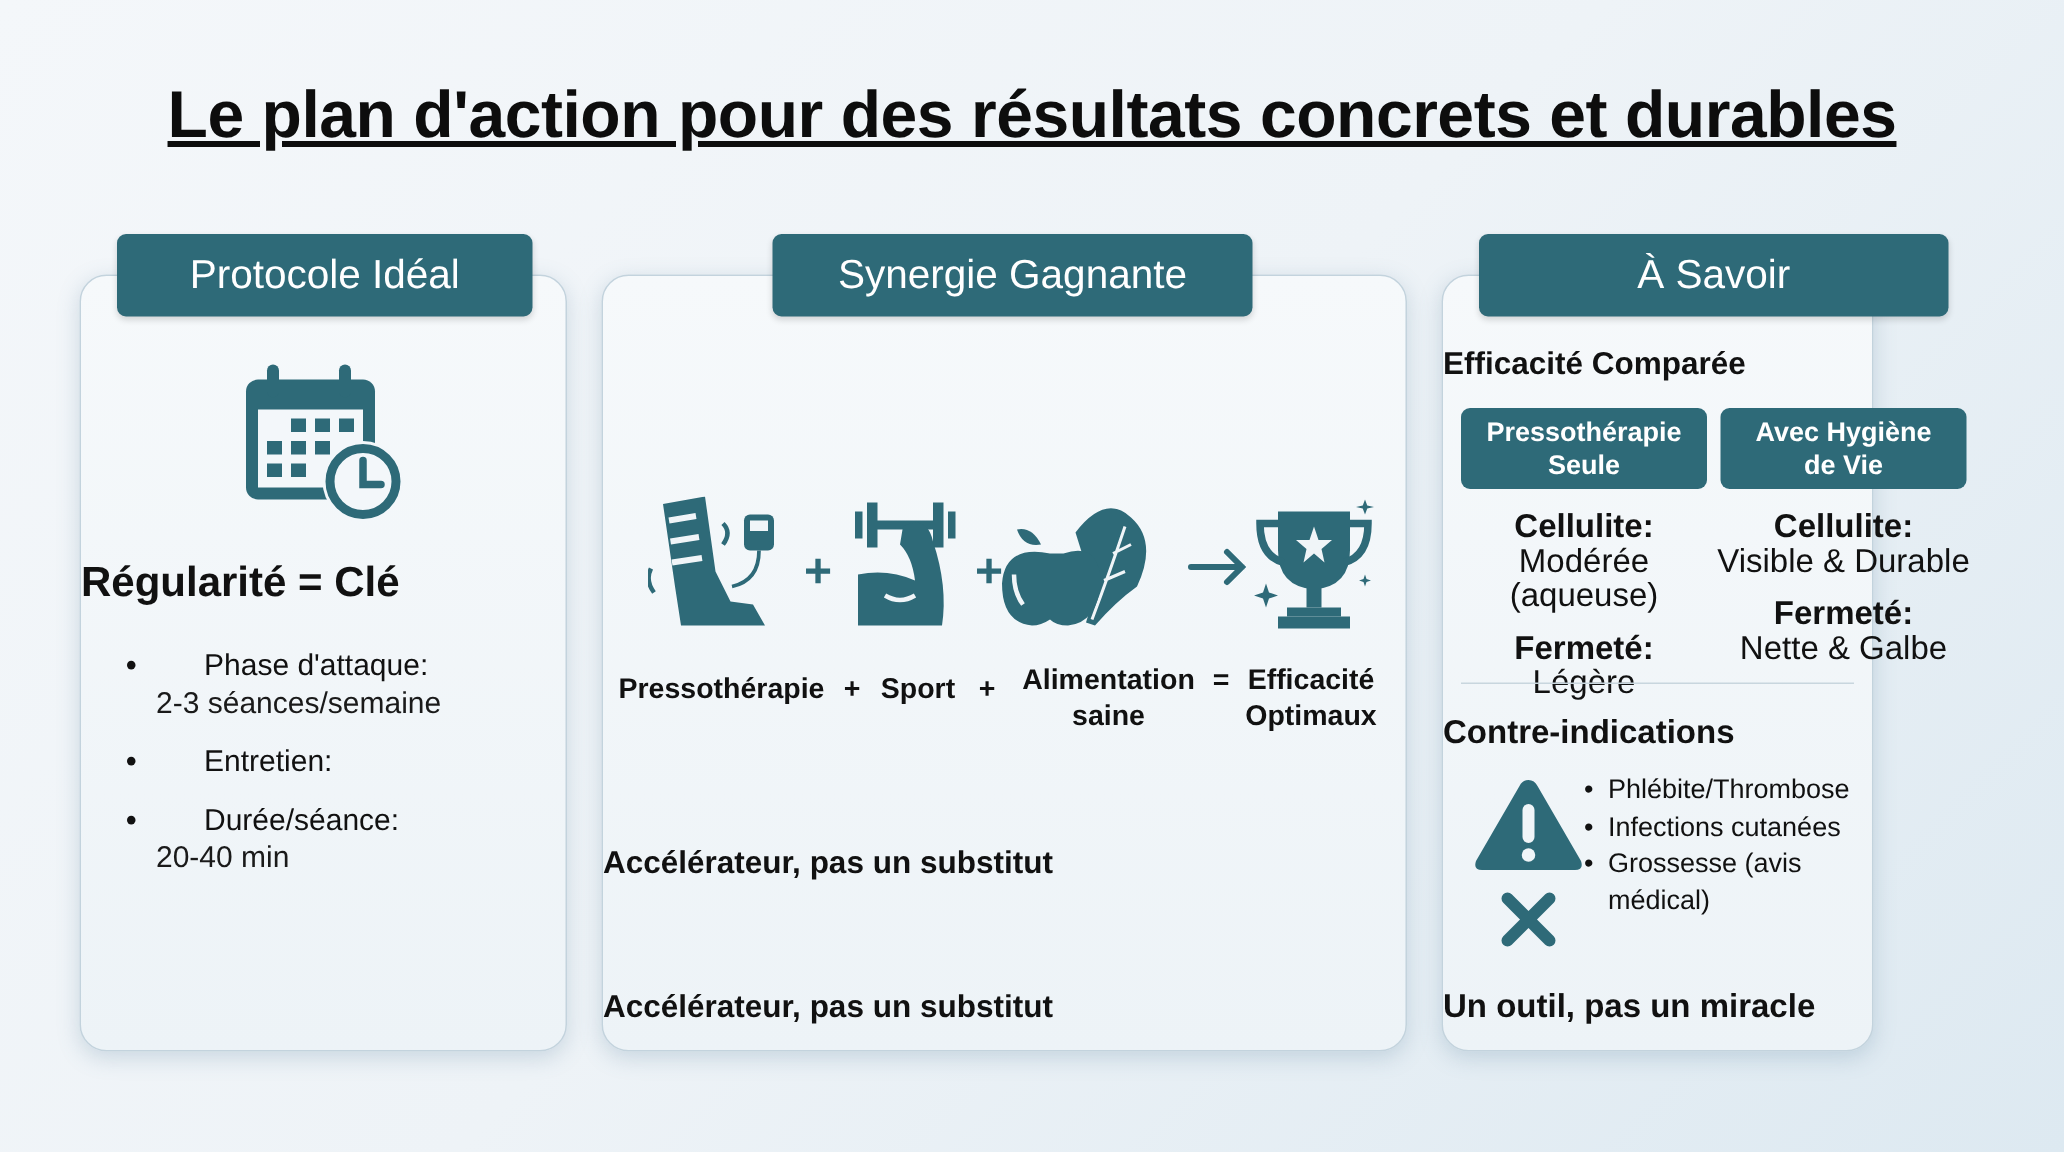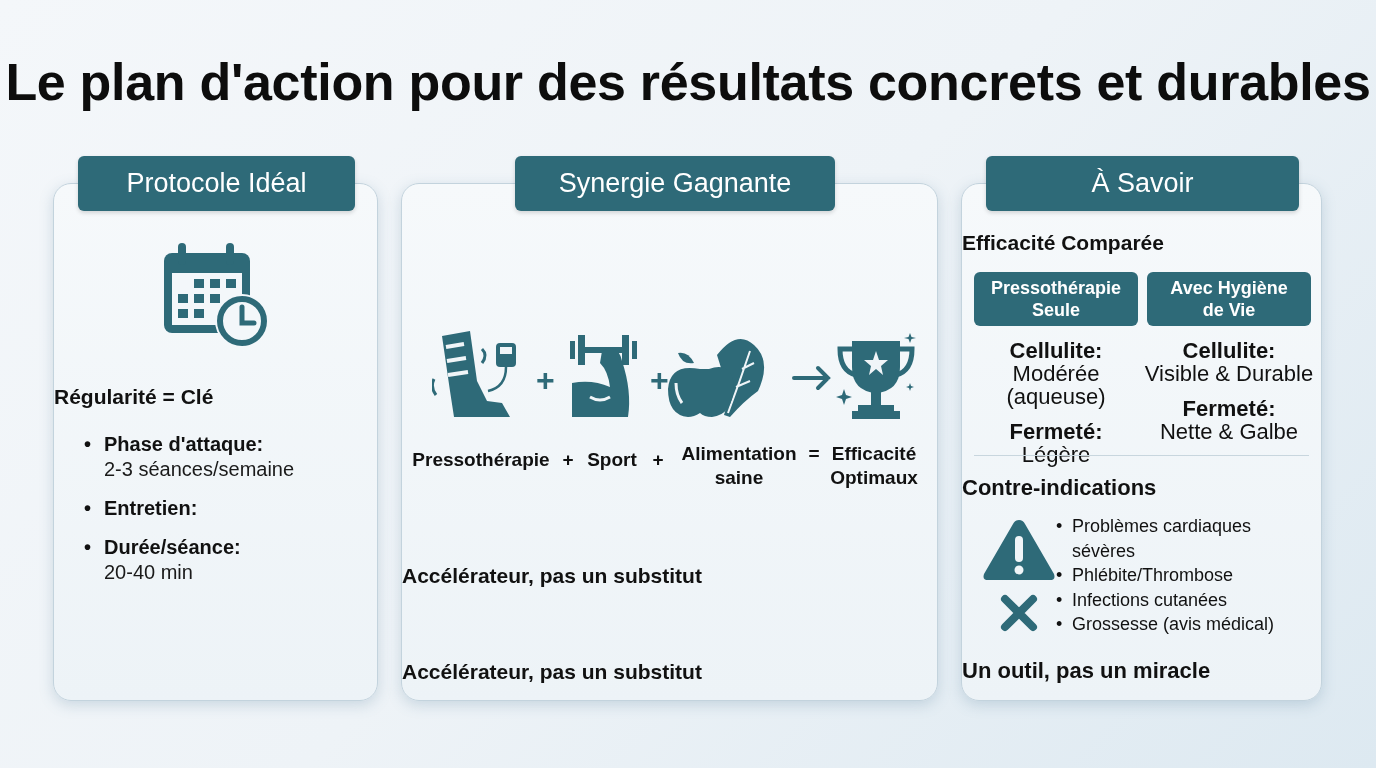--- a/index.html
+++ b/index.html
@@ -5,47 +5,48 @@
   * { box-sizing: border-box; margin: 0; padding: 0; }
   html, body { width: 1376px; height: 768px; overflow: hidden; }
   body {
     font-family: "Liberation Sans", "DejaVu Sans", sans-serif;
     background: linear-gradient(135deg, #f4f7fa 0%, #eef3f7 50%, #dde9f1 100%);
     color: #111;
     position: relative;
   }
   .title {
     position: absolute; left: 0; right: 0; top: 52px;
-    text-align: center; font-size: 52px; font-weight: 700; color: #0d0d0d;
+    text-align: center; font-size: 44px; font-weight: 700; color: #0d0d0d;
     letter-spacing: -0.3px;
+    text-decoration: underline;
   }
   .panel {
     position: absolute; top: 183px; height: 518px;
     background: linear-gradient(180deg, #f6f9fb 0%, #edf3f7 100%);
     border: 1px solid #c3d3dd; border-radius: 18px;
     box-shadow: 0 4px 14px rgba(90,130,160,0.25);
   }
   .p1 { left: 53px; width: 325px; }
   .p2 { left: 401px; width: 537px; }
-  .p3 { left: 961px; width: 361px; }
+  .p3 { left: 961px; width: 288px; }
   .tag {
     position: absolute; top: -28px; height: 55px;
     background: #2e6a78; color: #fff; border-radius: 6px;
     font-size: 27px; font-weight: 400; display: flex; align-items: center; justify-content: center;
     box-shadow: 0 2px 4px rgba(0,0,0,0.15);
   }
   .p1 .tag { left: 24px; width: 277px; }
   .p2 .tag { left: 113px; width: 320px; }
   .p3 .tag { left: 24px; width: 313px; }
   .teal { fill: #2e6a78; }
   .center-bold { position: absolute; left: 0; right: 0; font-weight: 700; }
   .bullets { position: absolute; left: 50px; top: 248px; list-style: none; }
   .bullets li { position: relative; margin-bottom: 14px; font-size: 20px; line-height: 25px; }
   .bullets li::before { content: "•"; position: absolute; left: -20px; top: 0; font-weight: 700; }
-  .bullets .b { font-weight: 700; display: block; }
+  .bullets .b { font-weight: 400; display: block; margin-left: 32px; }
   .bullets .v { display: block; color: #1a1a1a; }
   .icons-row { position: absolute; top: 147px; left: 30px; width: 490px; height: 90px; }
   .eq-row { position: absolute; top: 264px; left: 0; right: 0; height: 60px; font-weight: 700; font-size: 19px; }
   .eq-row span { position: absolute; text-align: center; line-height: 24px; }
   .op { color: #111; }
   .cmp-h { position: absolute; top: 88px; height: 54px; background: #2e6a78; color: #fff;
     border-radius: 6px; font-weight: 700; font-size: 18px; line-height: 22px;
     display: flex; align-items: center; justify-content: center; text-align: center; }
   .cmp-col { position: absolute; text-align: center; font-size: 22px; line-height: 23px; }
   .cmp-col .b { font-weight: 700; display: block; }
@@ -75,21 +76,21 @@
       <rect x="16" y="53" width="10" height="9"></rect>
         <rect x="32" y="53" width="10" height="9"></rect>
         <rect x="48" y="53" width="10" height="9"></rect>
       <rect x="16" y="68" width="10" height="9"></rect>
         <rect x="32" y="68" width="10" height="9"></rect>
     </g>
     <circle cx="80" cy="80" r="27" fill="#f3f7fa"></circle>
     <circle cx="80" cy="80" r="22" fill="none" stroke="#2e6a78" stroke-width="6"></circle>
     <path d="M80 66 V82 H92" fill="none" stroke="#2e6a78" stroke-width="5" stroke-linecap="round"></path>
   </svg>
-  <div class="center-bold" style="top:201px;font-size:21px">Régularité = Clé</div>
+  <div class="center-bold" style="top:188px;font-size:28px">Régularité = Clé</div>
   <ul class="bullets">
     <li>
         <span class="b">Phase d'attaque:</span>
         <span class="v">2-3 séances/semaine</span>
       </li>
     <li>
         <span class="b">Entretien:</span>
       </li>
     <li>
         <span class="b">Durée/séance:</span>
@@ -196,19 +197,18 @@
   <div class="center-bold" style="top:291px;font-size:22px">Contre-indications</div>
   <svg style="position:absolute;left:20px;top:334px" width="74" height="64" viewBox="0 0 74 64">
     <path class="teal" d="M37 2 Q41 2 43 6 L72 56 Q74 62 68 62 L6 62 Q0 62 2 56 L31 6 Q33 2 37 2 Z"></path>
     <rect x="33" y="18" width="8" height="26" rx="4" fill="#f0f5f8"></rect>
     <circle cx="37" cy="52" r="4.5" fill="#f0f5f8"></circle>
   </svg>
   <svg style="position:absolute;left:37px;top:409px" width="40" height="40" viewBox="0 0 40 40">
     <path d="M6 6 L34 34 M34 6 L6 34" stroke="#2e6a78" stroke-width="8" stroke-linecap="round"></path>
   </svg>
   <ul class="ci">
-    <li style="width:200px">Problèmes cardiaques sévères</li>
     <li>Phlébite/Thrombose</li>
     <li>Infections cutanées</li>
     <li>Grossesse (avis médical)</li>
   </ul>
   <div class="center-bold" style="top:474px;font-size:22px">Un outil, pas un miracle</div>
 </section>
 
 </body></html>

